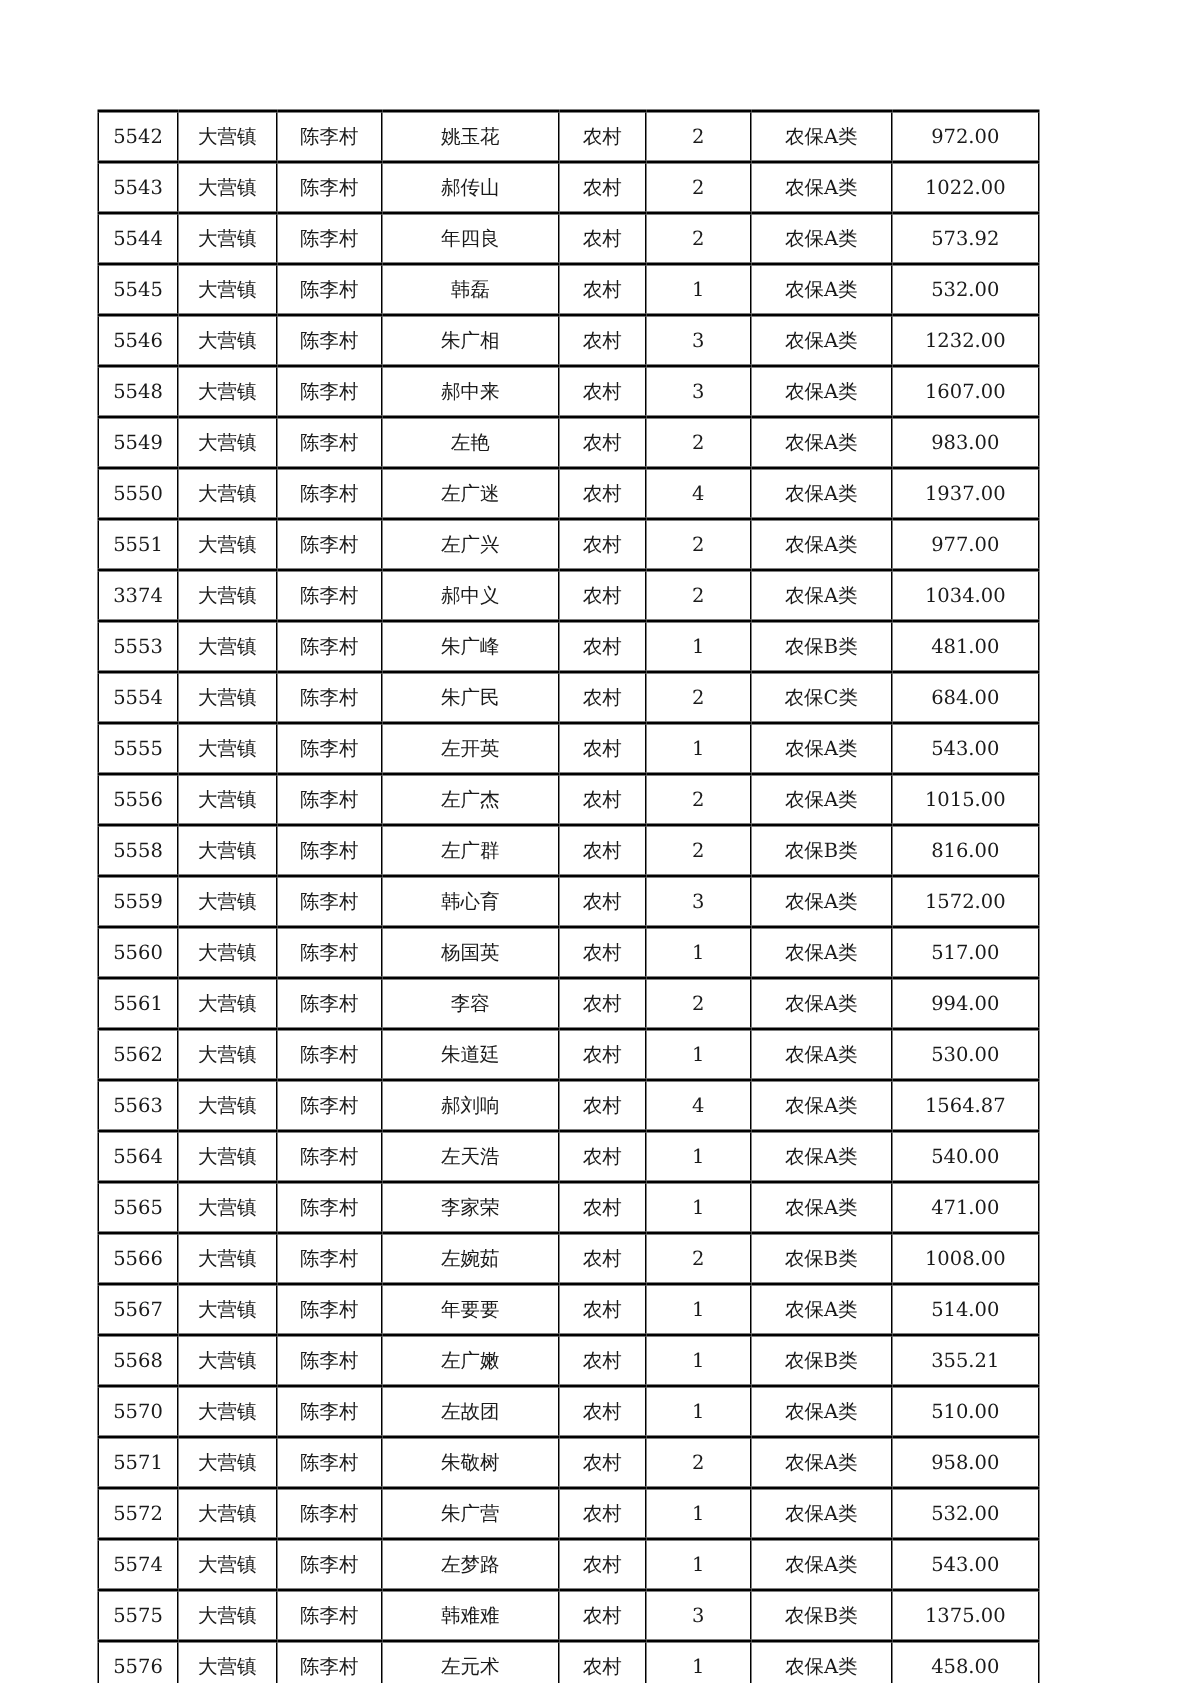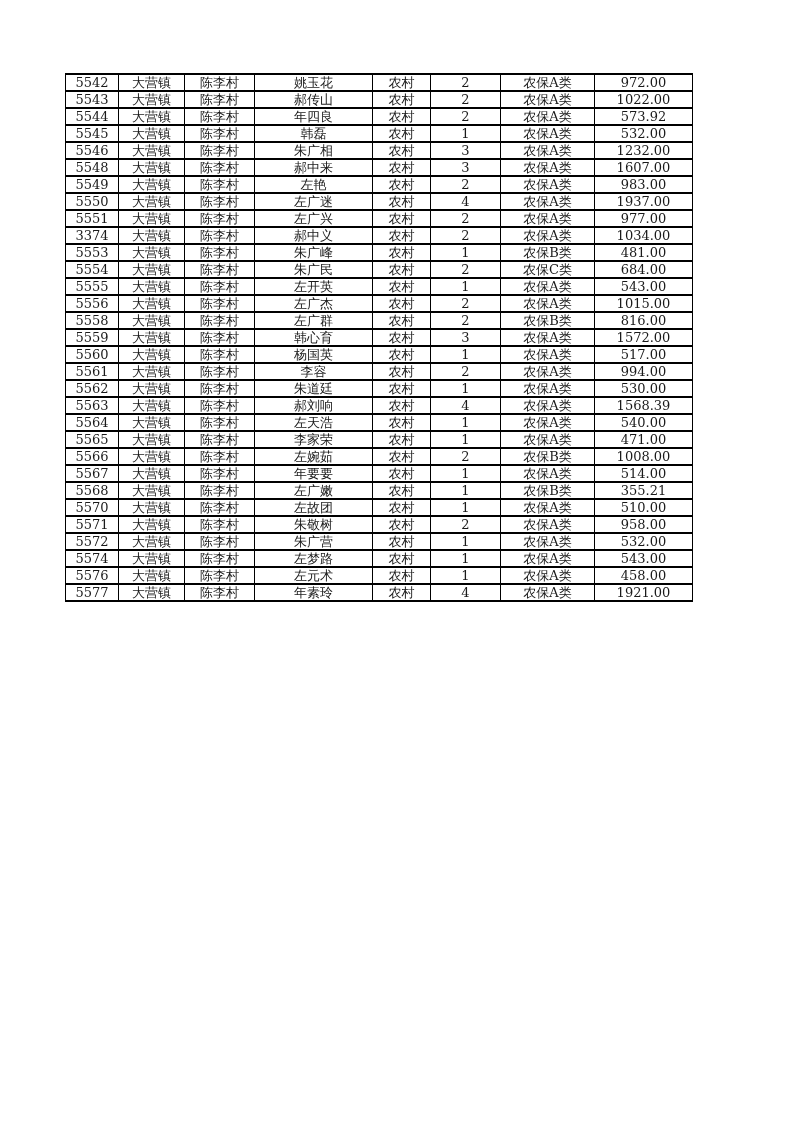--- a/index.html
+++ b/index.html
@@ -23,21 +23,21 @@
   }
   table.records {
     position: absolute;
     left: 65px;
     top: 73px;
     width: 627px;
     border-collapse: collapse;
     table-layout: fixed;
   }
   table.records tr {
-    height: 17px;
+    height: 34px;
   }
   table.records td {
     border-left: 1px solid var(--border-color);
     border-right: 1px solid var(--border-color);
     border-top: 2px solid var(--border-color);
     border-bottom: 2px solid var(--border-color);
     padding: 0 2px;
     text-align: center;
     vertical-align: middle;
     font-size: 13px;
@@ -262,21 +262,21 @@
     <td>530.00</td>
   </tr>
         <tr>
     <td>5563</td>
     <td>大营镇</td>
     <td>陈李村</td>
     <td>郝刘响</td>
     <td>农村</td>
     <td>4</td>
     <td>农保A类</td>
-    <td>1568.39</td>
+    <td>1564.87</td>
   </tr>
         <tr>
     <td>5564</td>
     <td>大营镇</td>
     <td>陈李村</td>
     <td>左天浩</td>
     <td>农村</td>
     <td>1</td>
     <td>农保A类</td>
     <td>540.00</td>
@@ -353,20 +353,30 @@
   </tr>
         <tr>
     <td>5574</td>
     <td>大营镇</td>
     <td>陈李村</td>
     <td>左梦路</td>
     <td>农村</td>
     <td>1</td>
     <td>农保A类</td>
     <td>543.00</td>
+  </tr>
+        <tr>
+    <td>5575</td>
+    <td>大营镇</td>
+    <td>陈李村</td>
+    <td>韩难难</td>
+    <td>农村</td>
+    <td>3</td>
+    <td>农保B类</td>
+    <td>1375.00</td>
   </tr>
         <tr>
     <td>5576</td>
     <td>大营镇</td>
     <td>陈李村</td>
     <td>左元术</td>
     <td>农村</td>
     <td>1</td>
     <td>农保A类</td>
     <td>458.00</td>

